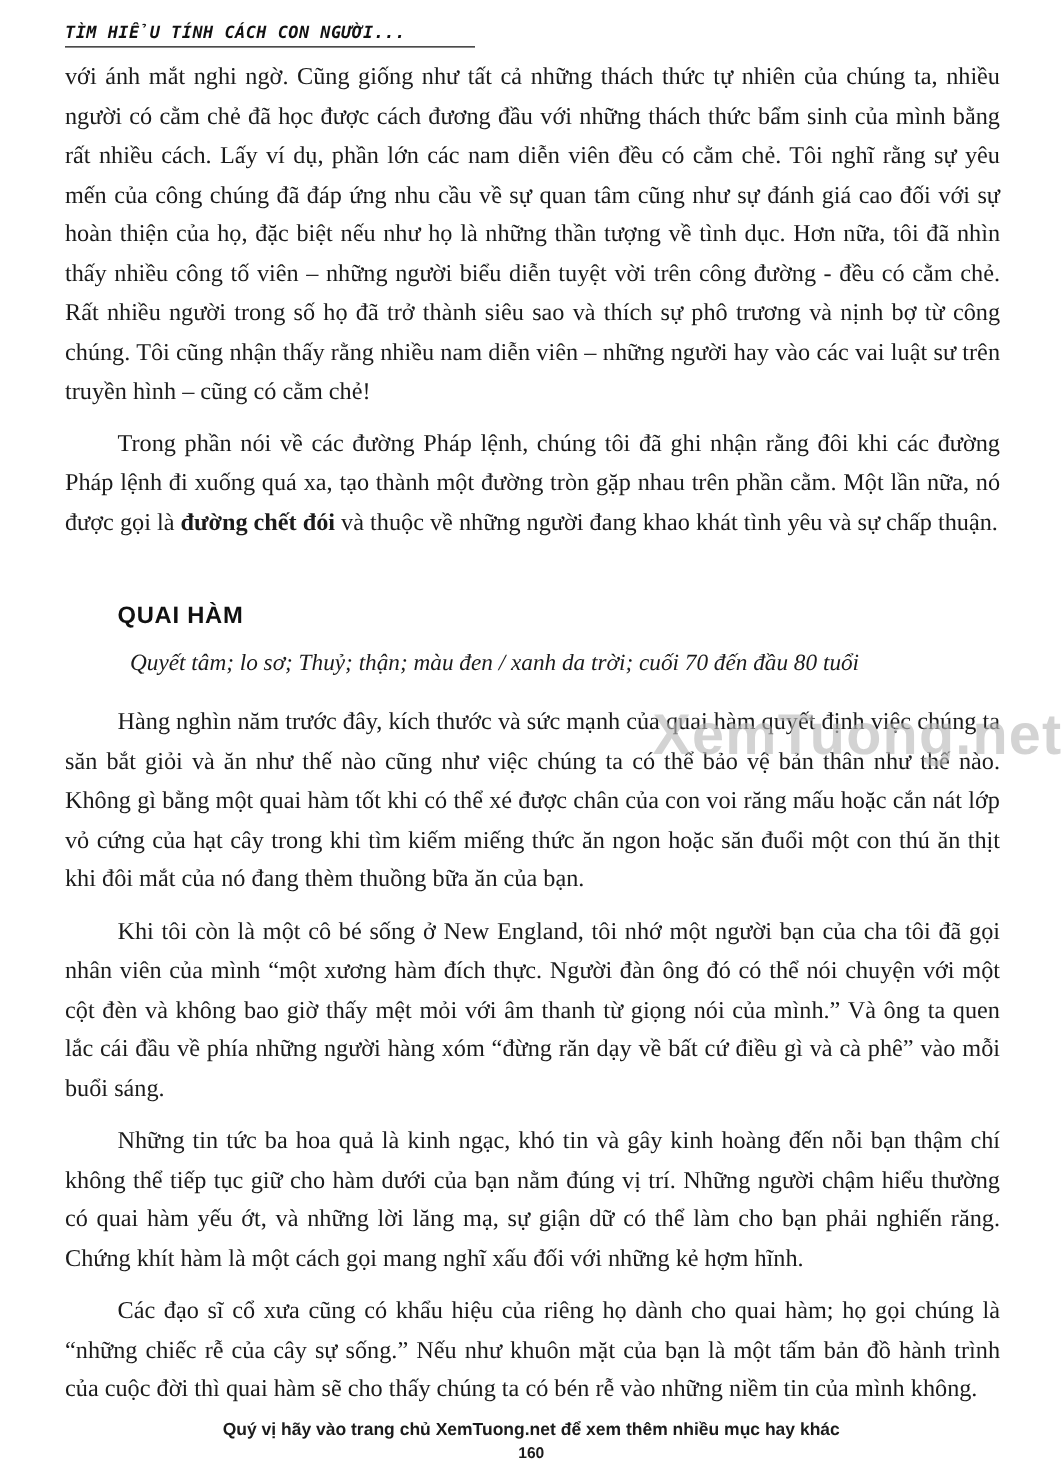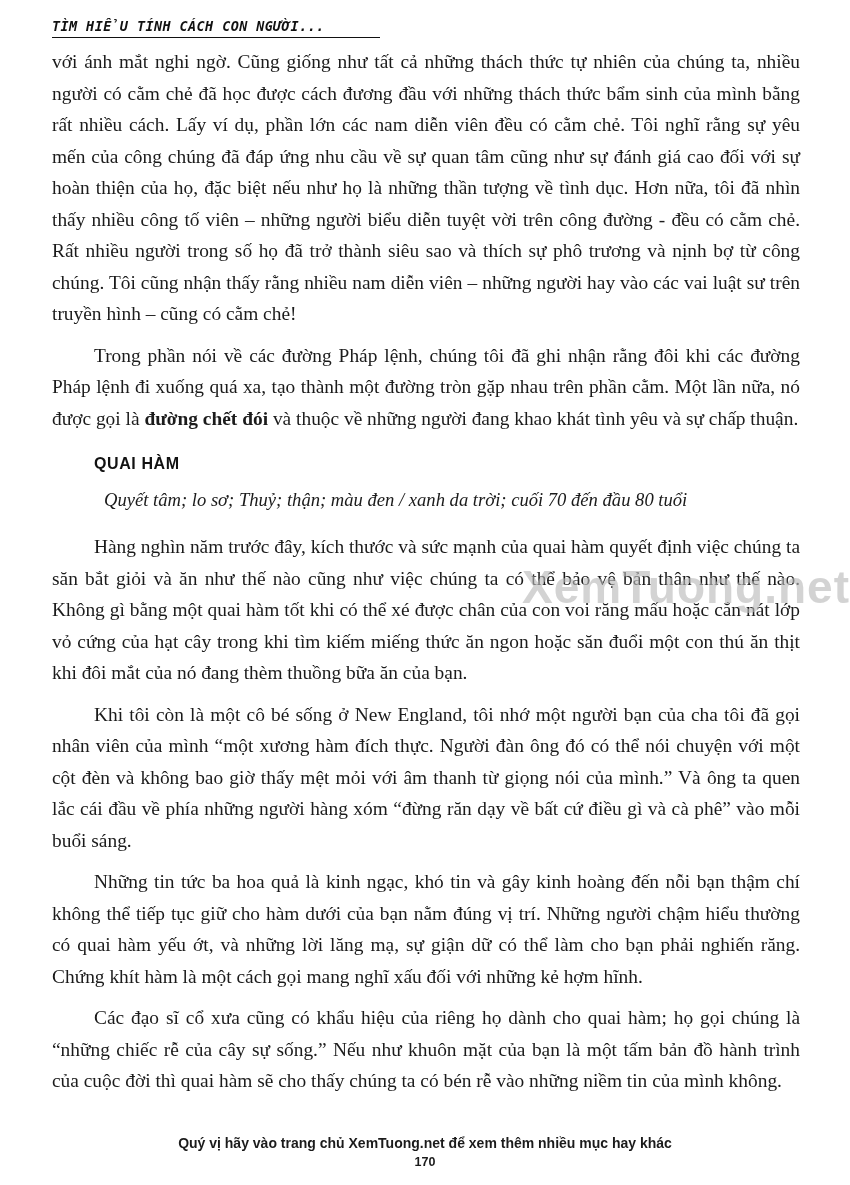--- a/index.html
+++ b/index.html
@@ -61,26 +61,26 @@
     height: 10px;
   }
 
   .bold {
     font-weight: bold;
     margin-top: 22px;
   }
 
   
   .section-heading {
-    margin-top: 21px;
+    margin-top: 48px;
     margin-bottom: 12px;
     padding-left: 42px;
     font-family: "Liberation Sans", "DejaVu Sans", sans-serif;
     font-weight: bold;
-    font-size: 16px;
+    font-size: 19px;
     letter-spacing: 0.6px;
     color: #111111;
   }
   .section-subheading {
     padding-left: 52px;
     font-style: italic;
     font-size: 18.6px;
     line-height: 30px;
     margin-bottom: 16px;
     color: #1b1b1b;
@@ -158,15 +158,15 @@
     <p class="indent">Những tin tức ba hoa quả là kinh ngạc, khó tin và gây kinh hoàng đến nỗi bạn thậm chí không thể tiếp tục giữ cho hàm dưới của bạn nằm đúng vị trí. Những người chậm hiểu thường có quai hàm yếu ớt, và những lời lăng mạ, sự giận dữ có thể làm cho bạn phải nghiến răng. Chứng khít hàm là một cách gọi mang nghĩ xấu đối với những kẻ hợm hĩnh.</p>
     <div class="block-gap"></div>
 
     <p class="indent">Các đạo sĩ cổ xưa cũng có khẩu hiệu của riêng họ dành cho quai hàm; họ gọi chúng là “những chiếc rễ của cây sự sống.” Nếu như khuôn mặt của bạn là một tấm bản đồ hành trình của cuộc đời thì quai hàm sẽ cho thấy chúng ta có bén rễ vào những niềm tin của mình không.</p>
 
   </div>
 
   <div class="watermark">XemTuong.net</div>
 
   <div class="footer-promo">Quý vị hãy vào trang chủ XemTuong.net để xem thêm nhiều mục hay khác</div>
-  <div class="page-number">170</div>
+  <div class="page-number">160</div>
 
 </div>
 
 </body></html>

